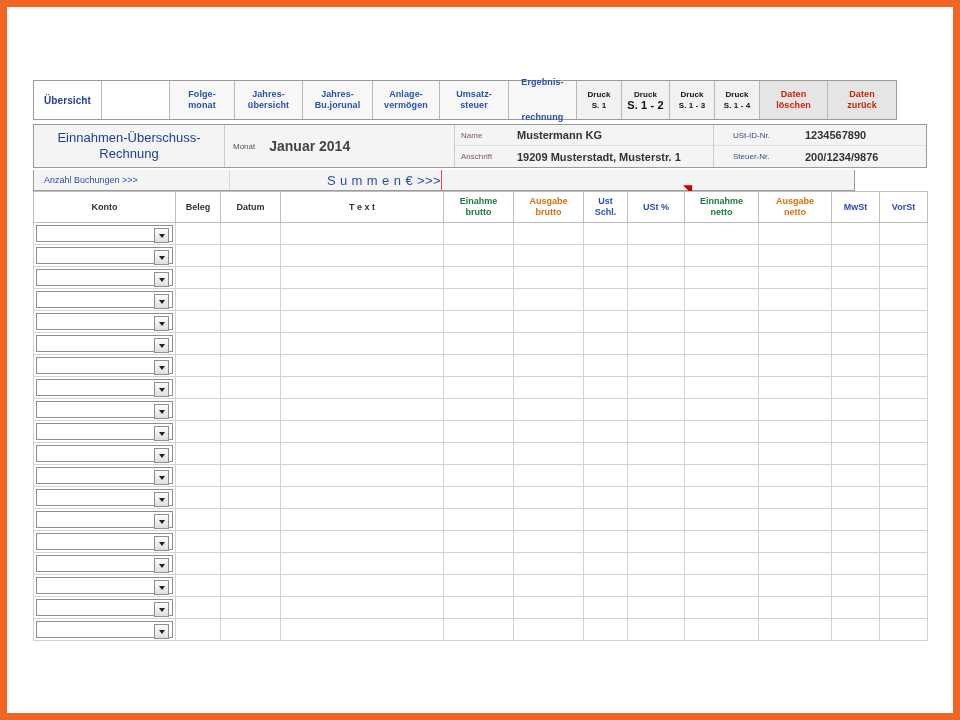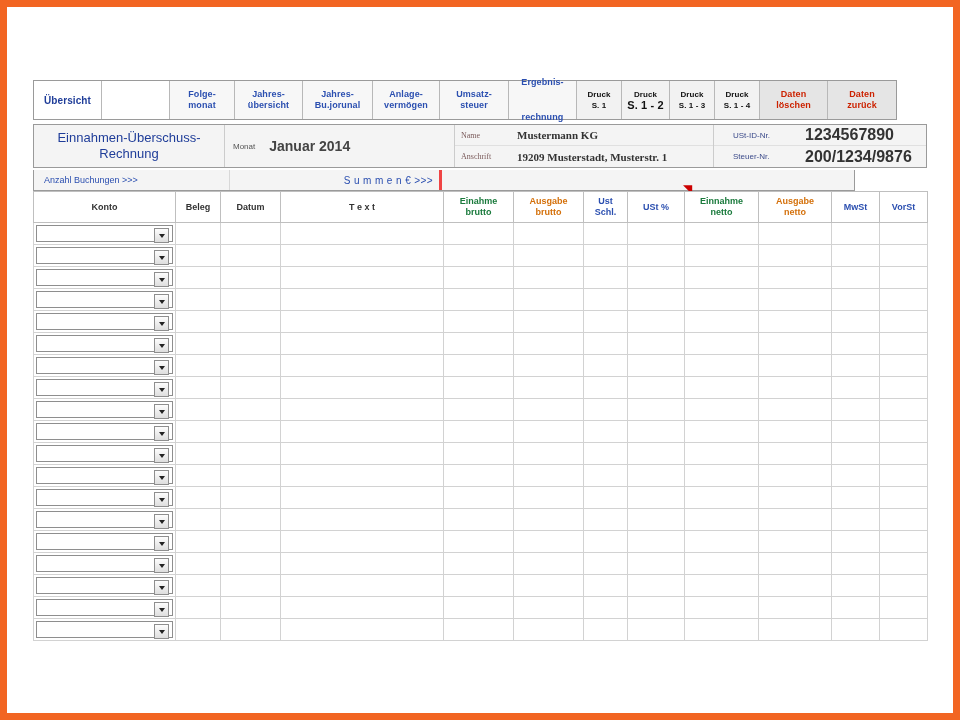--- a/index.html
+++ b/index.html
@@ -111,21 +111,20 @@
     color: #444444;
     font-weight: bold;
   }
   .hdr-mid {
     flex: 1;
     display: flex;
     flex-direction: column;
     justify-content: center;
     border-right: 1px solid #cccccc;
     background: #f4f4f4;
-    font-family: Liberation Serif, serif;
   }
   .hdr-row {
     display: flex;
     align-items: center;
     height: 21px;
     border-bottom: 1px solid #e0e0e0;
     padding-left: 6px;
     box-sizing: border-box;
   }
   .hdr-row:last-child { border-bottom: none; }
@@ -146,21 +145,21 @@
     justify-content: center;
     background: #f4f4f4;
   }
   .hdr-right .hdr-row .k {
     width: 72px;
     font-size: 8px;
     color: #3b4a8a;
     margin-left: 13px;
   }
   .hdr-right .hdr-row .v {
-    font-size: 16px;
+    font-size: 11px;
     color: #333333;
     font-weight: bold;
   }
 
   
   .summen {
     position: absolute;
     left: 26px;
     top: 163px;
     width: 822px;
@@ -178,28 +177,27 @@
     color: #2b4fb0;
     padding-left: 10px;
     box-sizing: border-box;
     border-right: 1px solid #d8d8d8;
     height: 100%;
     display: flex;
     align-items: center;
   }
   .summen .s2 {
     width: 212px;
-    font-size: 10px;
+    font-size: 13px;
     color: #2b4fb0;
     display: flex;
     align-items: center;
     justify-content: flex-end;
-    padding-right: 6px;
-    box-sizing: border-box;
-    border-right: 3px solid #ef4444;
+    box-sizing: border-box;
+    border-right: 1px solid #ef4444;
     height: 100%;
     letter-spacing: 0.4px;
   }
   .summen .s3 {
     flex: 1;
     height: 100%;
   }
 
   
   .tbl {

